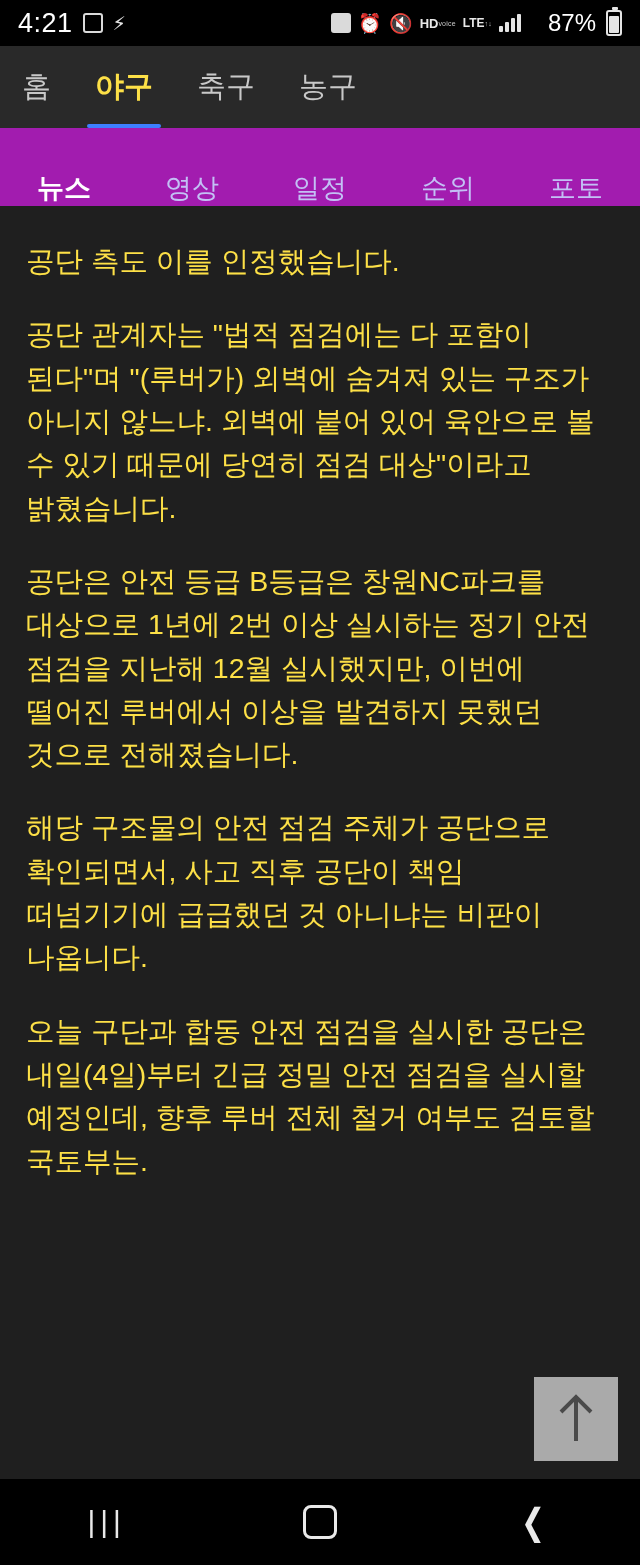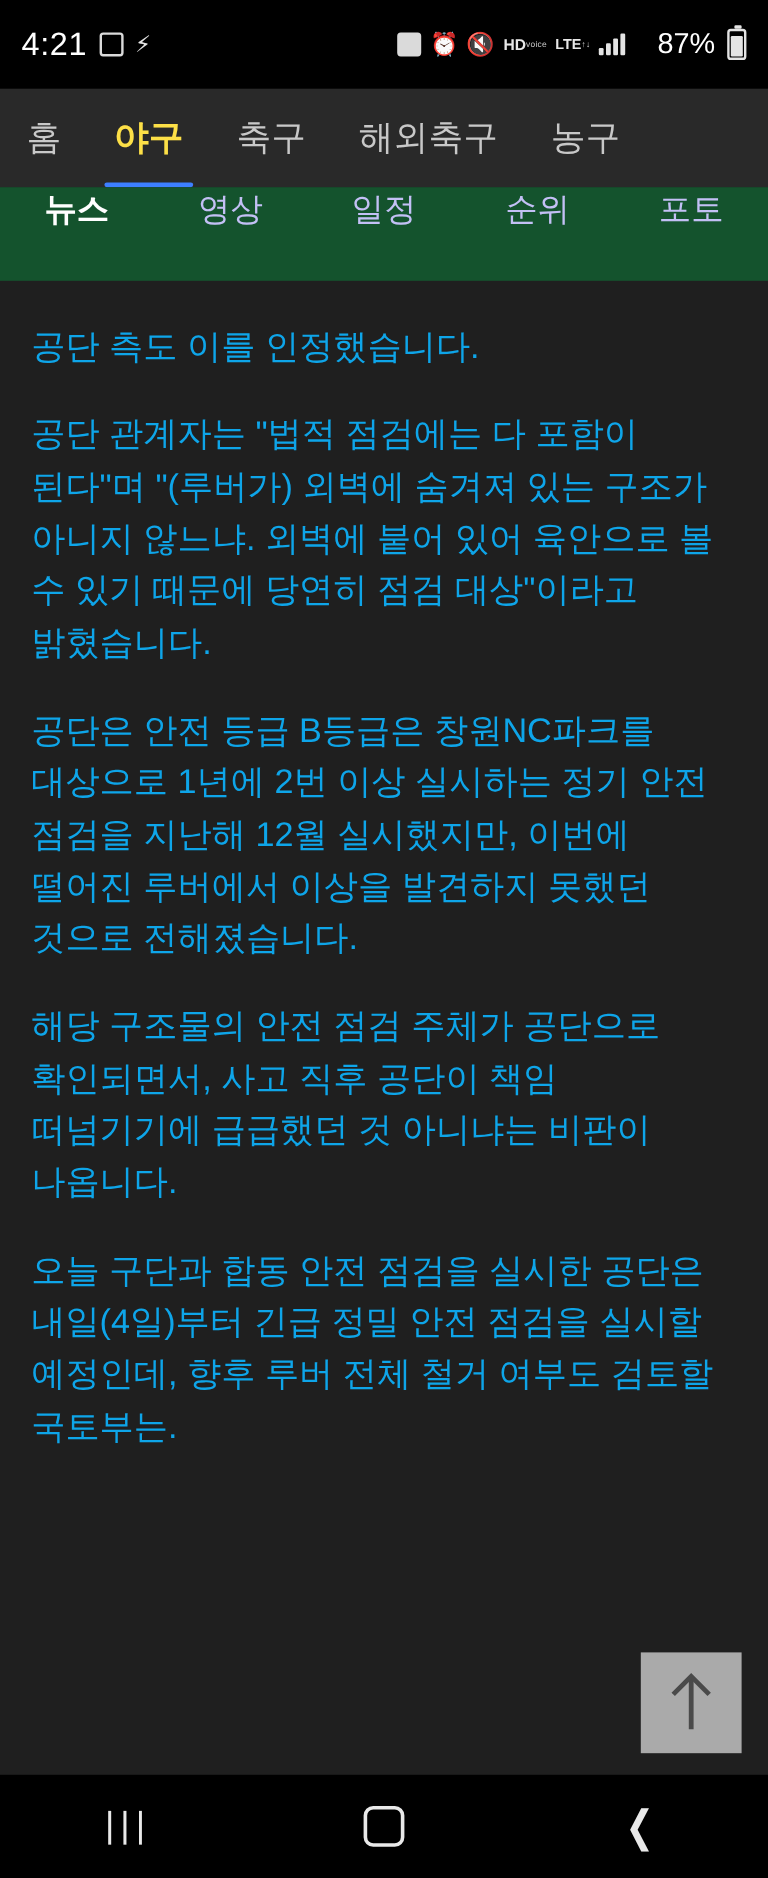--- a/index.html
+++ b/index.html
@@ -14,21 +14,21 @@
     position: relative;
     width: 640px;
     height: 1565px;
     background: #1f1f1f;
     display: flex;
     flex-direction: column;
   }
 
   
   .status-bar {
-    height: 74px;
+    height: 46px;
     background: #000;
     color: #fff;
     display: flex;
     align-items: center;
     justify-content: space-between;
     padding: 0 18px;
     flex: 0 0 auto;
   }
   .status-left {
     display: flex;
@@ -130,43 +130,43 @@
     position: absolute;
     left: 14px; right: 14px; bottom: 0;
     height: 4px;
     background: #3d7fff;
     border-radius: 2px;
   }
 
   
   .subnav {
     height: 78px;
-    background: #14532d;
-    display: flex;
-    align-items: flex-start;
+    background: #a21caf;
+    display: flex;
+    align-items: flex-end;
     flex: 0 0 auto;
   }
   .subnav-item {
     flex: 1 1 0;
     text-align: center;
     color: #c3c0f5;
     font-size: 27px;
     white-space: nowrap;
   }
   .subnav-item.active { color: #ffffff; font-weight: bold; }
 
   
   .article {
     flex: 1 1 auto;
     padding: 34px 26px 0 26px;
     overflow: hidden;
     position: relative;
   }
   .article p {
-    color: #0ea5e9;
+    color: #fde047;
     font-size: 28.5px;
     line-height: 1.52;
     margin-bottom: 30px;
     word-break: keep-all;
   }
 
   
   .scrolltop {
     position: absolute;
     right: 22px;
@@ -248,23 +248,20 @@
     <div class="tab">
         <span>홈</span>
       </div>
     <div class="tab active">
         <span>야구</span>
       </div>
     <div class="tab">
         <span>축구</span>
       </div>
     <div class="tab">
-        <span>해외축구</span>
-      </div>
-    <div class="tab">
         <span>농구</span>
       </div>
   </div>
 
   <div class="subnav">
     <div class="subnav-item active">뉴스</div>
     <div class="subnav-item">영상</div>
     <div class="subnav-item">일정</div>
     <div class="subnav-item">순위</div>
     <div class="subnav-item">포토</div>

